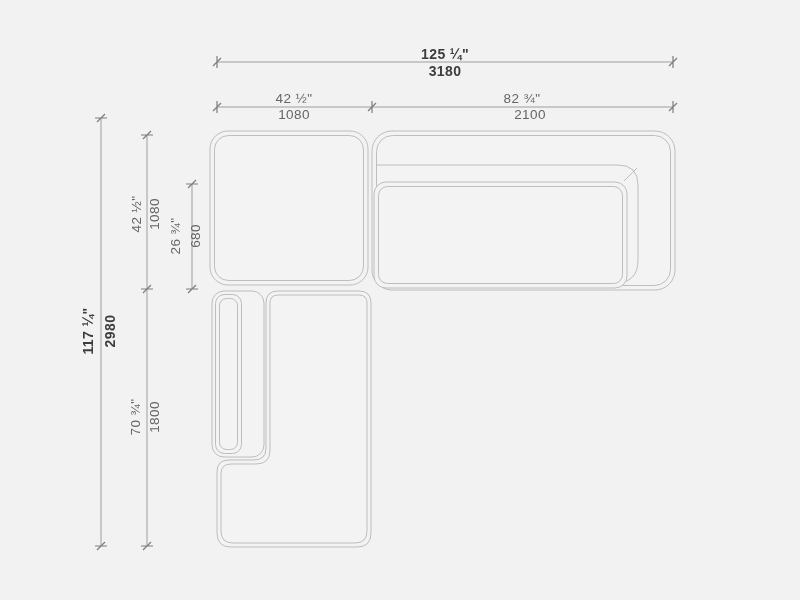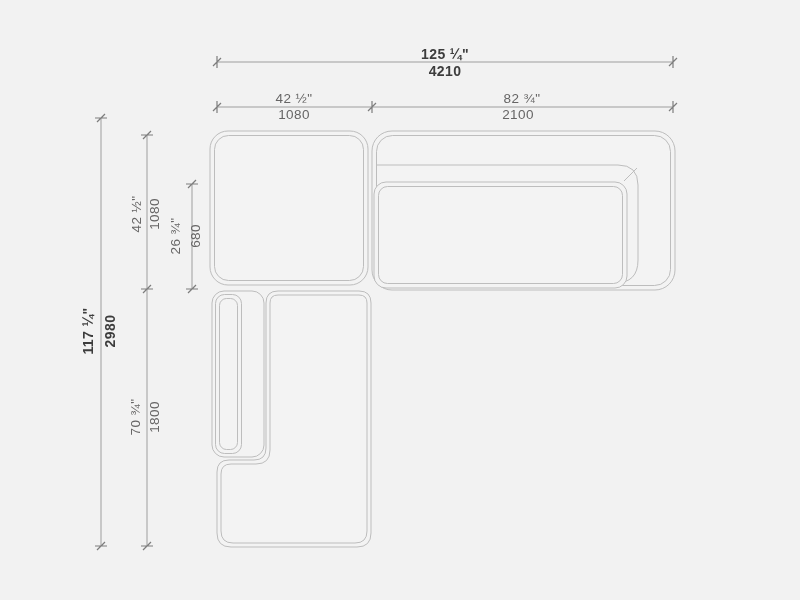--- a/index.html
+++ b/index.html
@@ -83,27 +83,27 @@
       <path class="tick" d="M 95,546 H 107 M 97,550 L 105,542"></path>
       <path class="tick" d="M 141,135 H 153 M 143,139 L 151,131"></path>
       <path class="tick" d="M 141,289 H 153 M 143,293 L 151,285"></path>
       <path class="tick" d="M 141,546 H 153 M 143,550 L 151,542"></path>
       <path class="tick" d="M 186,184 H 198 M 188,188 L 196,180"></path>
       <path class="tick" d="M 186,289 H 198 M 188,293 L 196,285"></path>
     </g>
   </svg>
 
   <div class="lbl bold" style="left:445px; top:54px">125 ¼"</div>
-  <div class="lbl bold" style="left:445px; top:71px">4210</div>
+  <div class="lbl bold" style="left:445px; top:71px">3180</div>
 
   <div class="lbl" style="left:294px; top:99px">42 ½"</div>
   <div class="lbl" style="left:294px; top:115px">1080</div>
 
   <div class="lbl" style="left:522px; top:99px">82 ¾"</div>
-  <div class="lbl" style="left:518px; top:115px">2100</div>
+  <div class="lbl" style="left:530px; top:115px">2100</div>
 
   <div class="lbl bold vert" style="left:88px;  top:331px">117 ¼"</div>
   <div class="lbl bold vert" style="left:110px; top:331px">2980</div>
 
   <div class="lbl vert" style="left:137px; top:214px">42 ½"</div>
   <div class="lbl vert" style="left:155px; top:214px">1080</div>
 
   <div class="lbl vert" style="left:176px; top:236px">26 ¾"</div>
   <div class="lbl vert" style="left:196px; top:236px">680</div>
 

